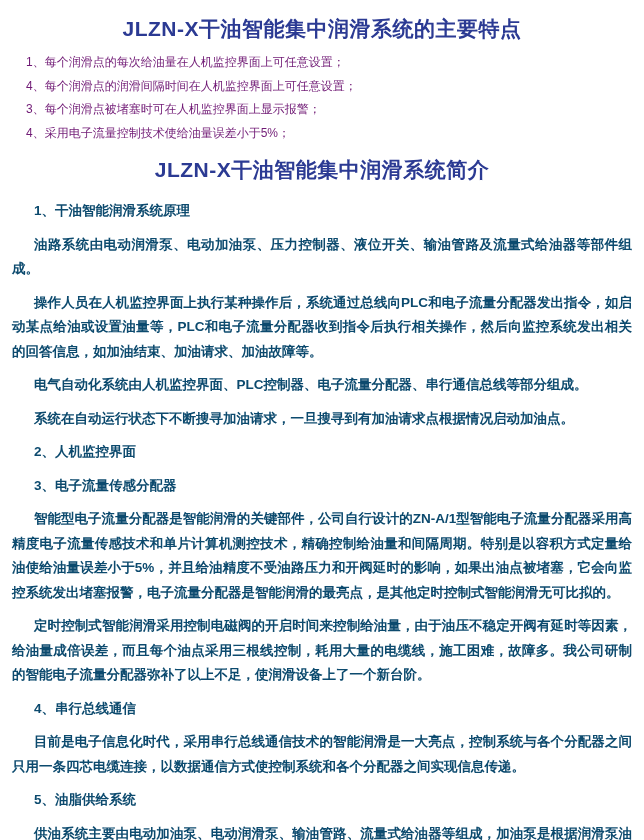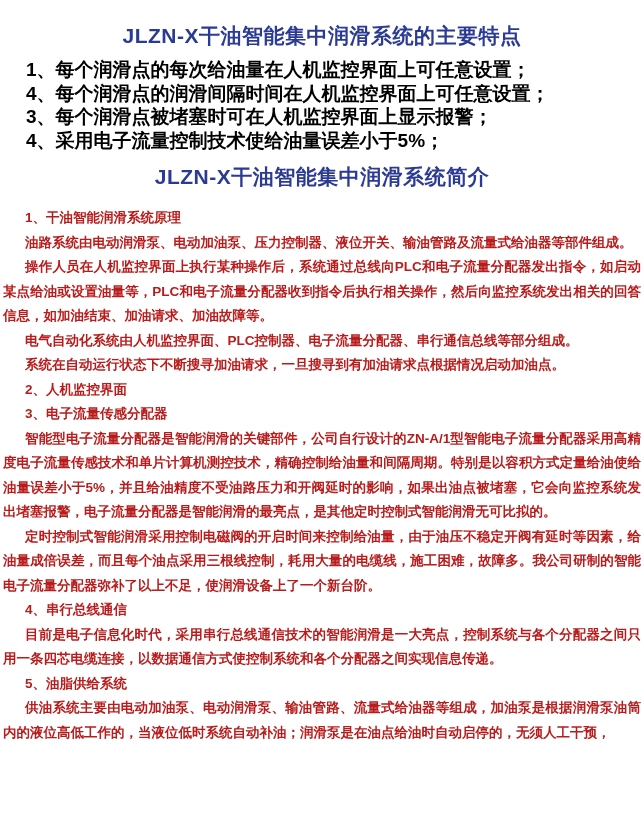--- a/index.html
+++ b/index.html
@@ -11,52 +11,52 @@
     width: 644px;
     height: 840px;
     overflow: hidden;
     font-family: "Liberation Sans", "DejaVu Sans", sans-serif;
     color: #303030;
   }
   .page {
     box-sizing: border-box;
     width: 644px;
     height: 840px;
-    padding: 21px 3px 0 3px;
+    padding: 14px 3px 0 3px;
     background: #ffffff;
   }
   .doc-title {
     margin: 2px 0 10px 0;
     text-align: center;
     font-size: 21px;
     line-height: 25px;
     font-weight: bold;
     color: #2b3a93;
     letter-spacing: 0.5px;
   }
   .doc-title.second {
     margin-top: 12px;
     margin-bottom: 17px;
   }
   .features-list p {
     margin: 0;
-    font-size: 19px;
+    font-size: 12px;
     line-height: 23.5px;
-    font-weight: bold;
+    font-weight: normal;
     text-indent: 23px;
     text-align: justify;
-    color: #000000;
+    color: #701a75;
   }
   .intro-body p {
-    margin: 0;
+    margin: 9px;
     font-size: 13.5px;
     line-height: 24.5px;
     font-weight: bold;
     text-indent: 22px;
-    color: #b91c1c;
+    color: #0c4a6e;
   }
   .intro-body p.paragraph {
     text-align: justify;
   }
   .intro-body p.subheading {
     text-align: left;
   }
 </style>
 </head>
 <body>

